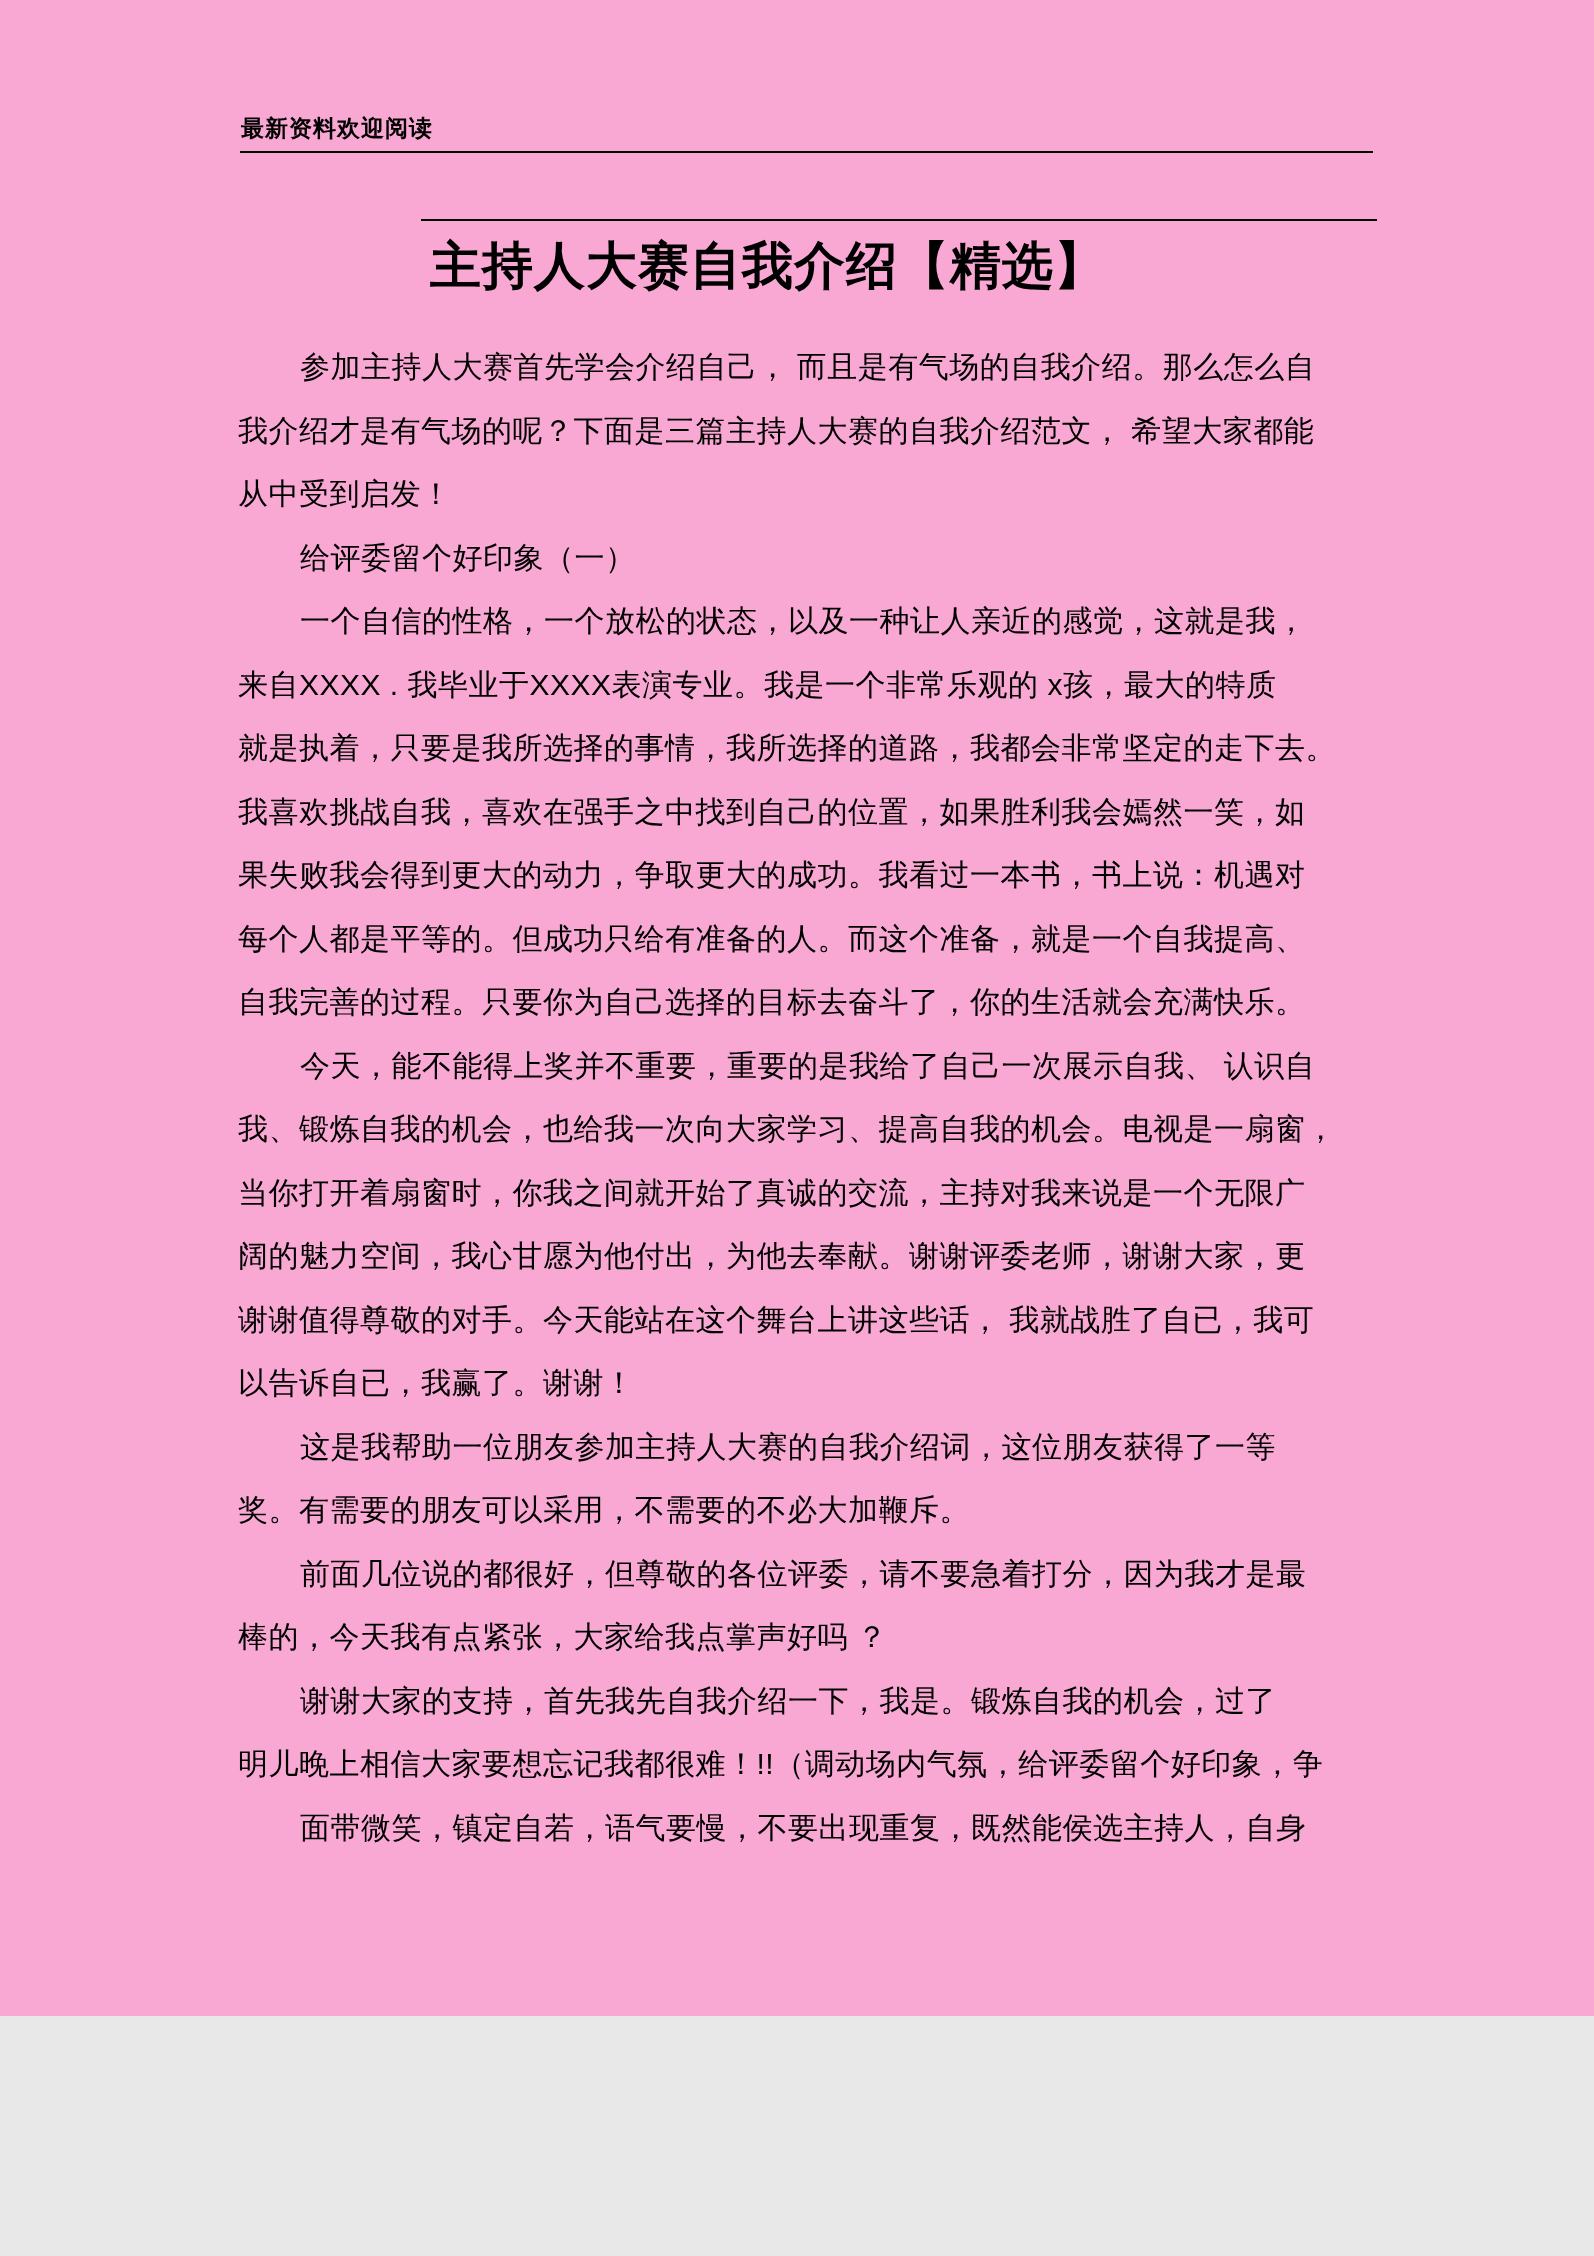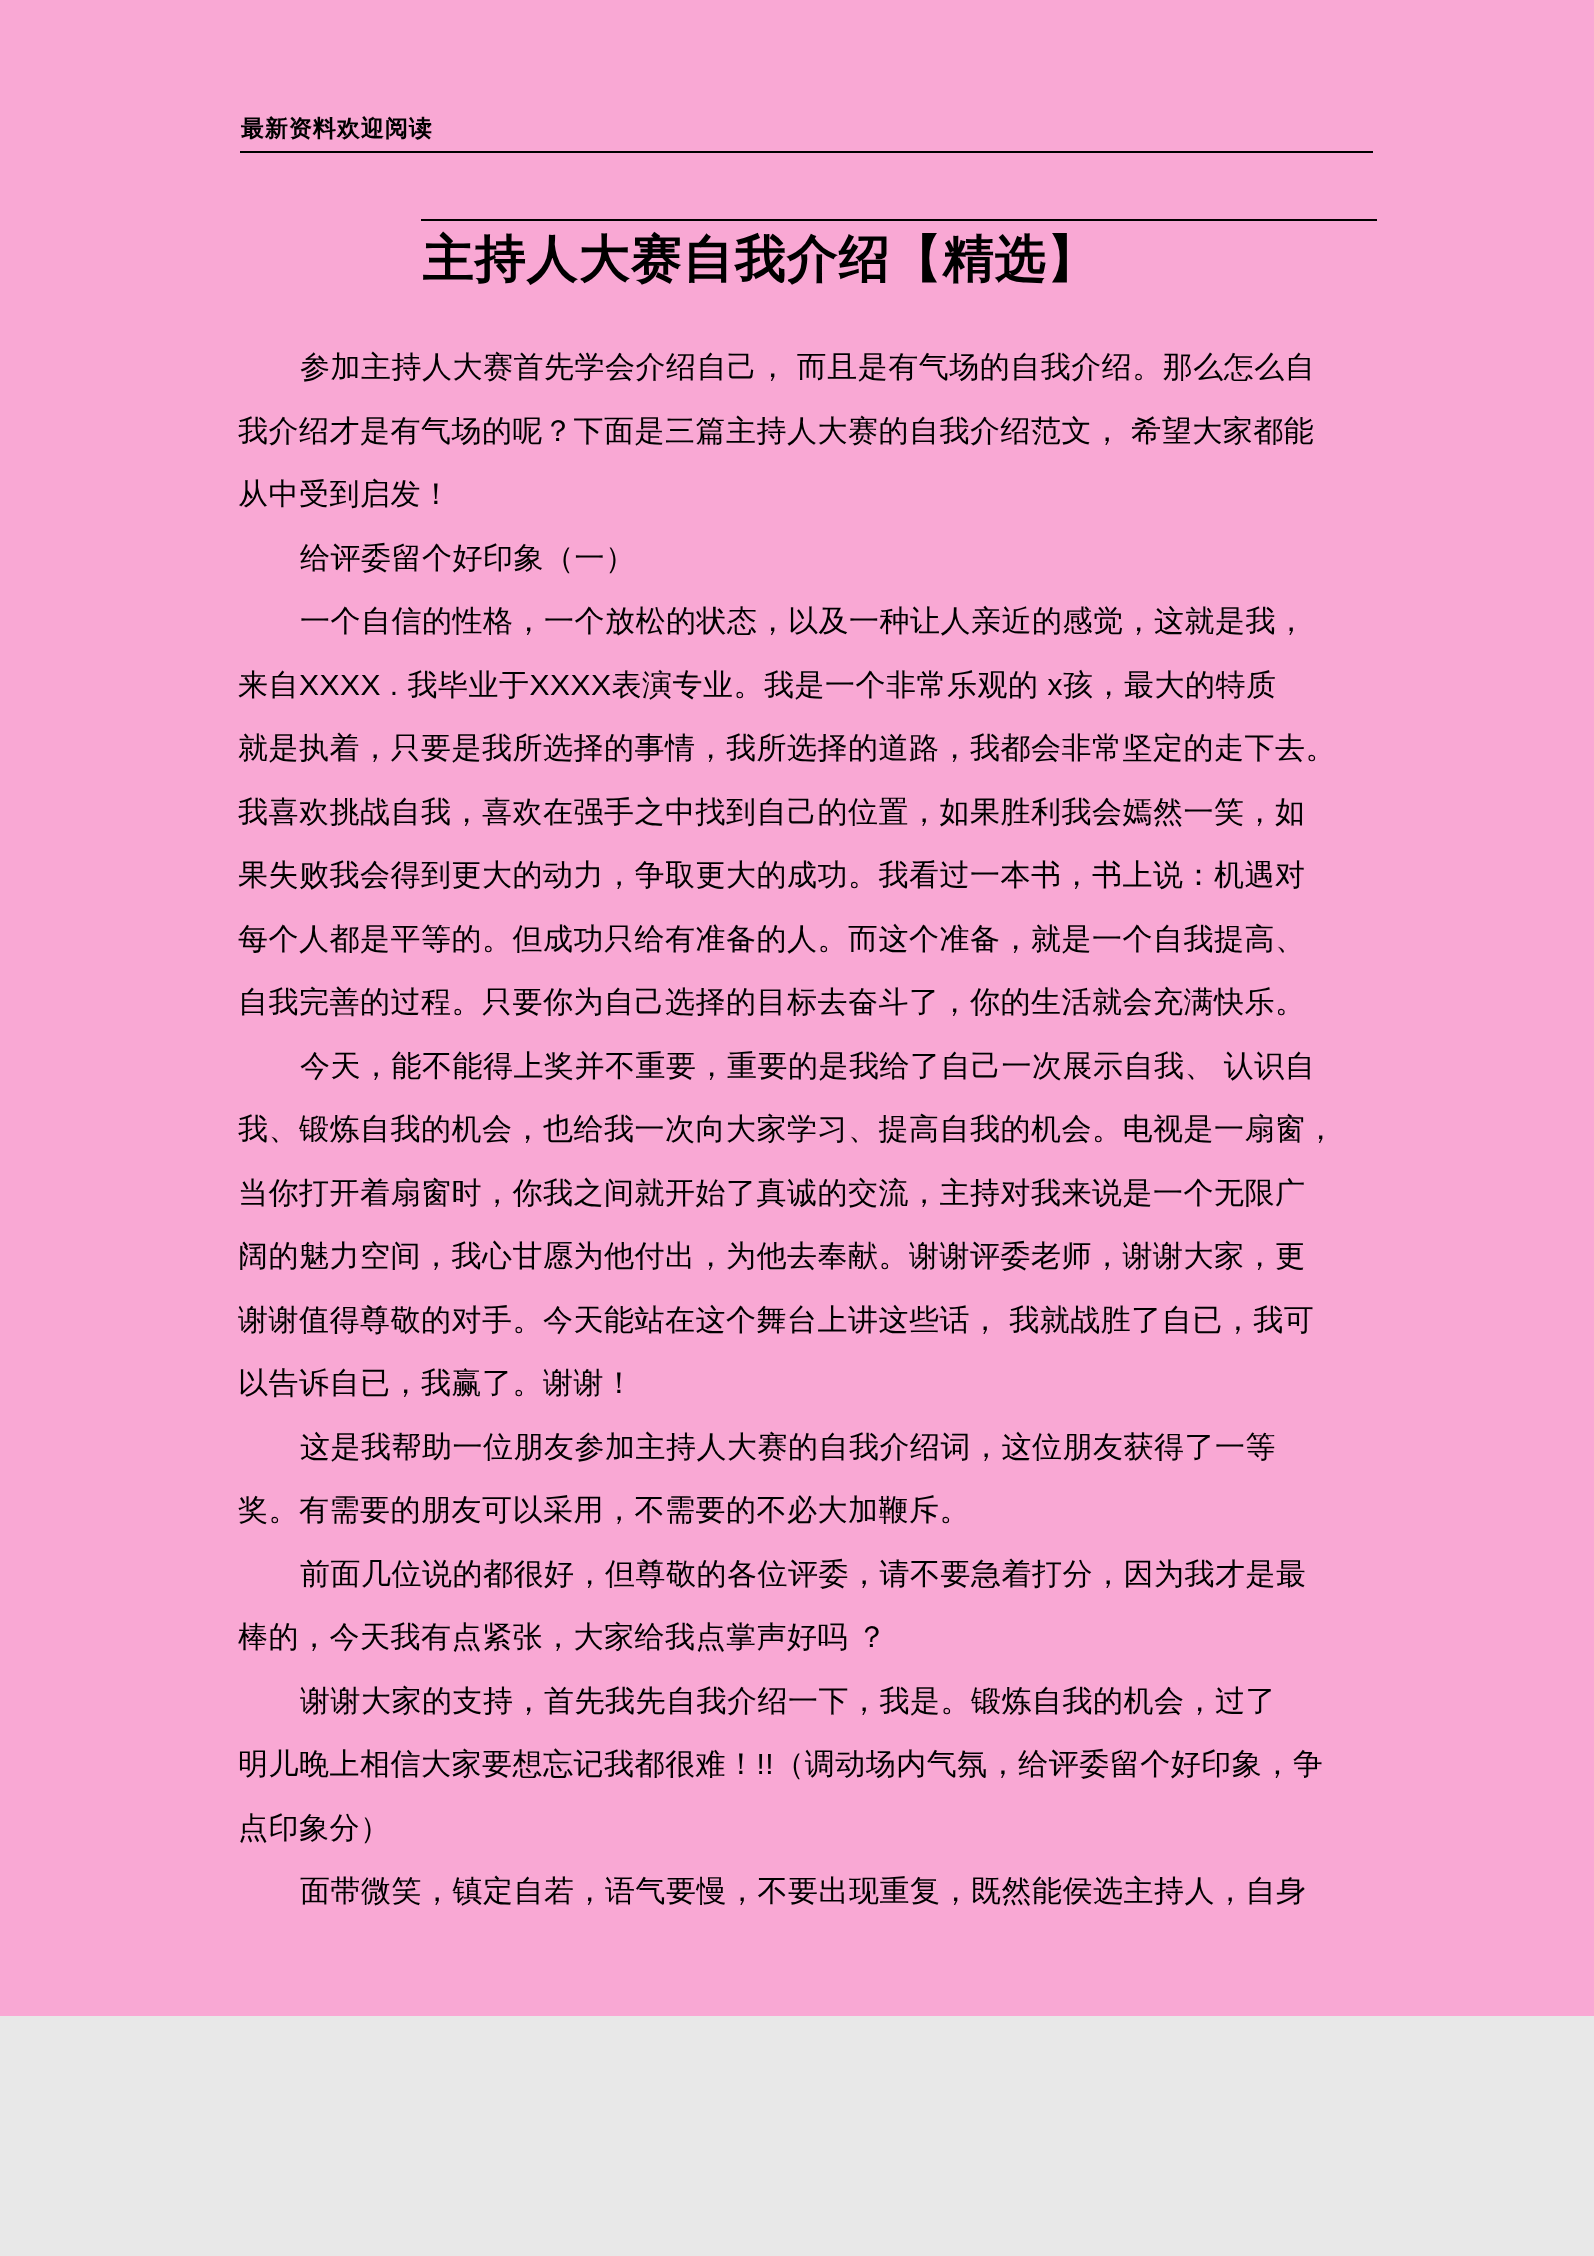--- a/index.html
+++ b/index.html
@@ -33,21 +33,21 @@
   }
   .rule-title {
     left: 421px;
     top: 219px;
     width: 956px;
   }
   .doc-title {
     position: absolute;
     left: 419px;
     top: 226px;
-    margin: 4px;
+    margin: 11px;
     font-size: 51px;
     line-height: 58px;
     font-weight: bold;
     letter-spacing: 1px;
     white-space: nowrap;
   }
   .doc-body {
     position: absolute;
     left: 238px;
     top: 335px;
@@ -99,18 +99,17 @@
       <div class="line">当你打开着扇窗时，你我之间就开始了真诚的交流，主持对我来说是一个无限广</div>
       <div class="line">阔的魅力空间，我心甘愿为他付出，为他去奉献。谢谢评委老师，谢谢大家，更</div>
       <div class="line">谢谢值得尊敬的对手。今天能站在这个舞台上讲这些话， 我就战胜了自已，我可</div>
       <div class="line">以告诉自已，我赢了。谢谢！</div>
       <div class="line first">这是我帮助一位朋友参加主持人大赛的自我介绍词，这位朋友获得了一等</div>
       <div class="line">奖。有需要的朋友可以采用，不需要的不必大加鞭斥。</div>
       <div class="line first">前面几位说的都很好，但尊敬的各位评委，请不要急着打分，因为我才是最</div>
       <div class="line">棒的，今天我有点紧张，大家给我点掌声好吗 ？</div>
       <div class="line first">谢谢大家的支持，首先我先自我介绍一下，我是。锻炼自我的机会，过了</div>
       <div class="line">明儿晚上相信大家要想忘记我都很难！!!（调动场内气氛，给评委留个好印象，争</div>
-      <div class="line">点印象分）</div>
       <div class="line first">面带微笑，镇定自若，语气要慢，不要出现重复，既然能侯选主持人，自身</div>
     </div>
 
   <div class="page-footer">1</div>
 </div>
 
 </body></html>

